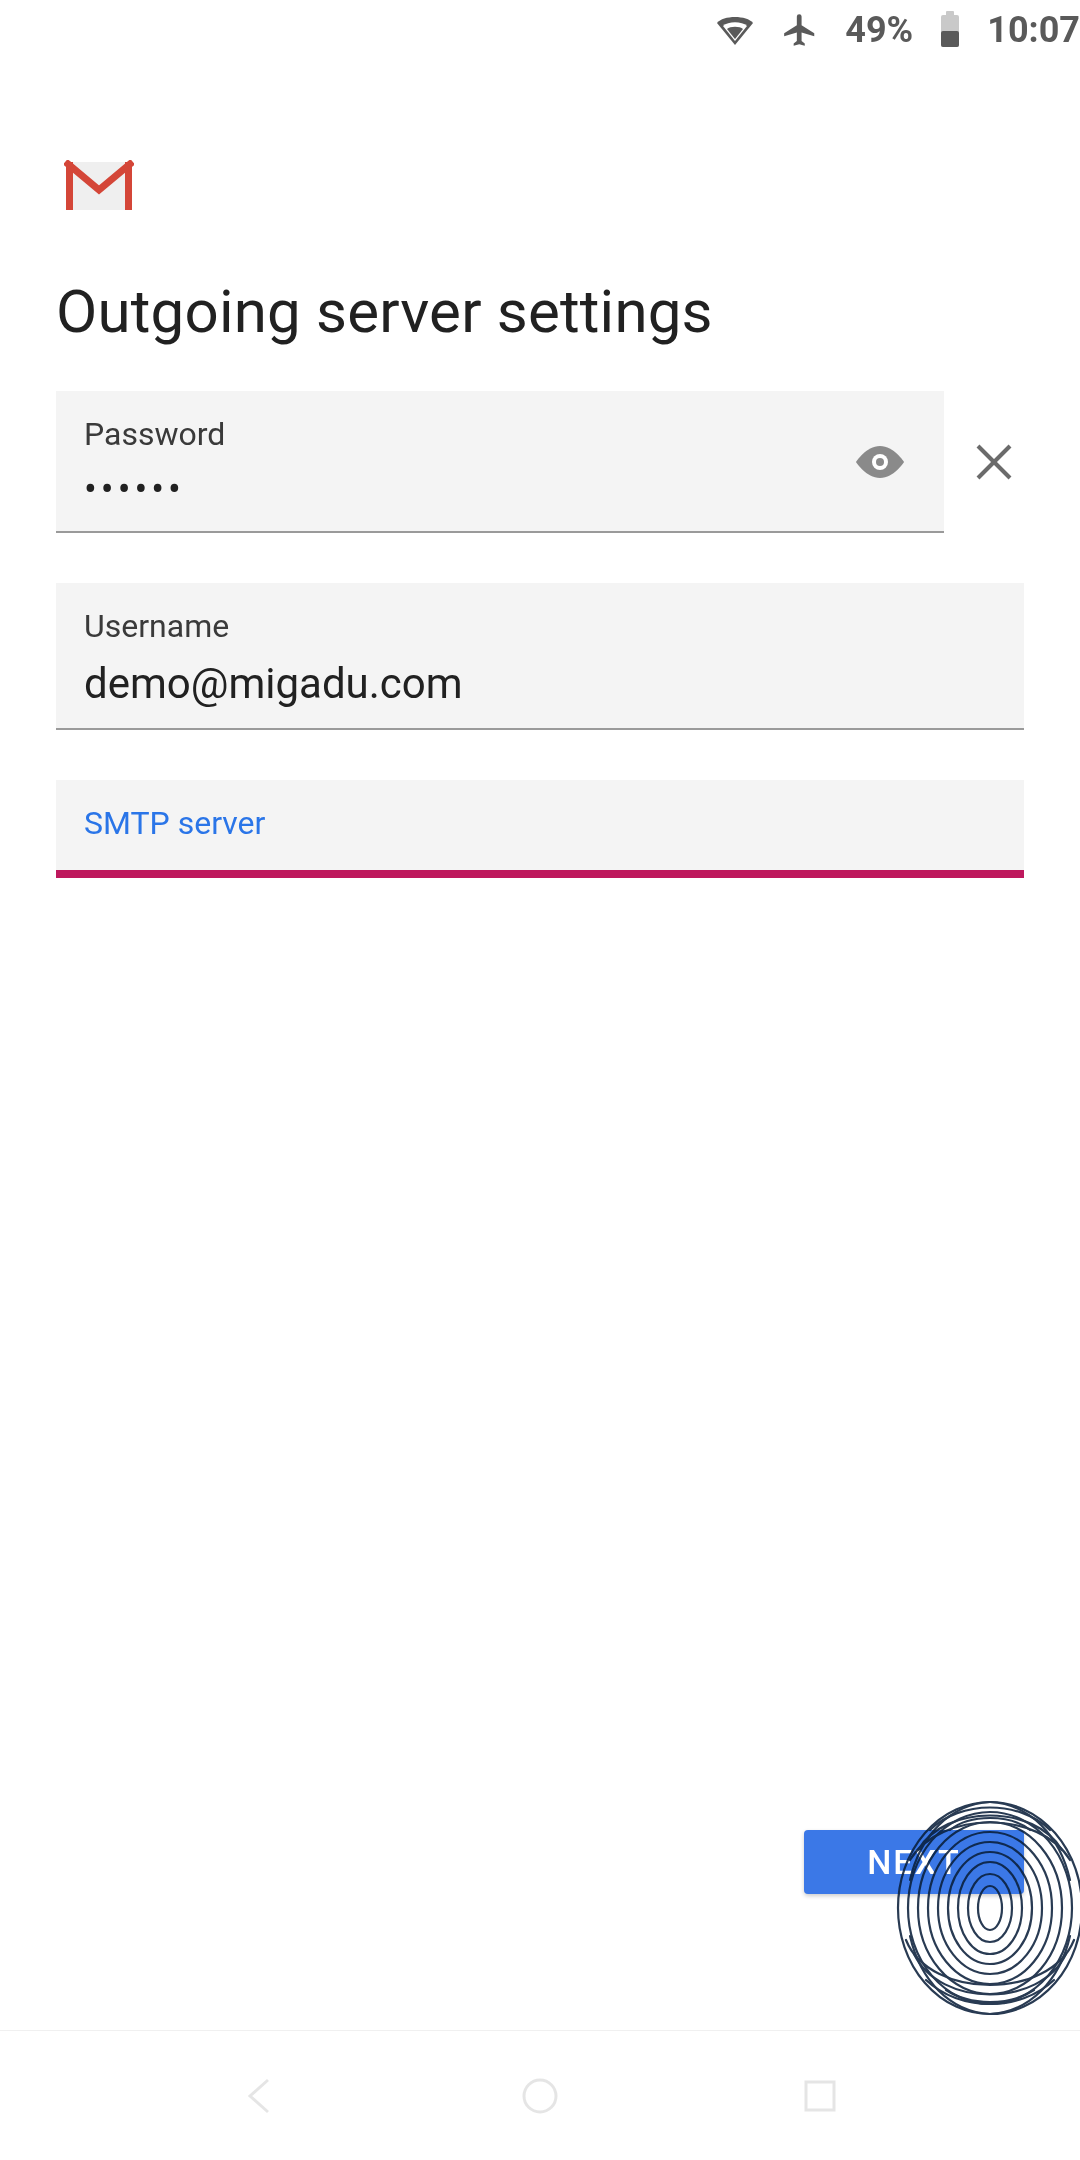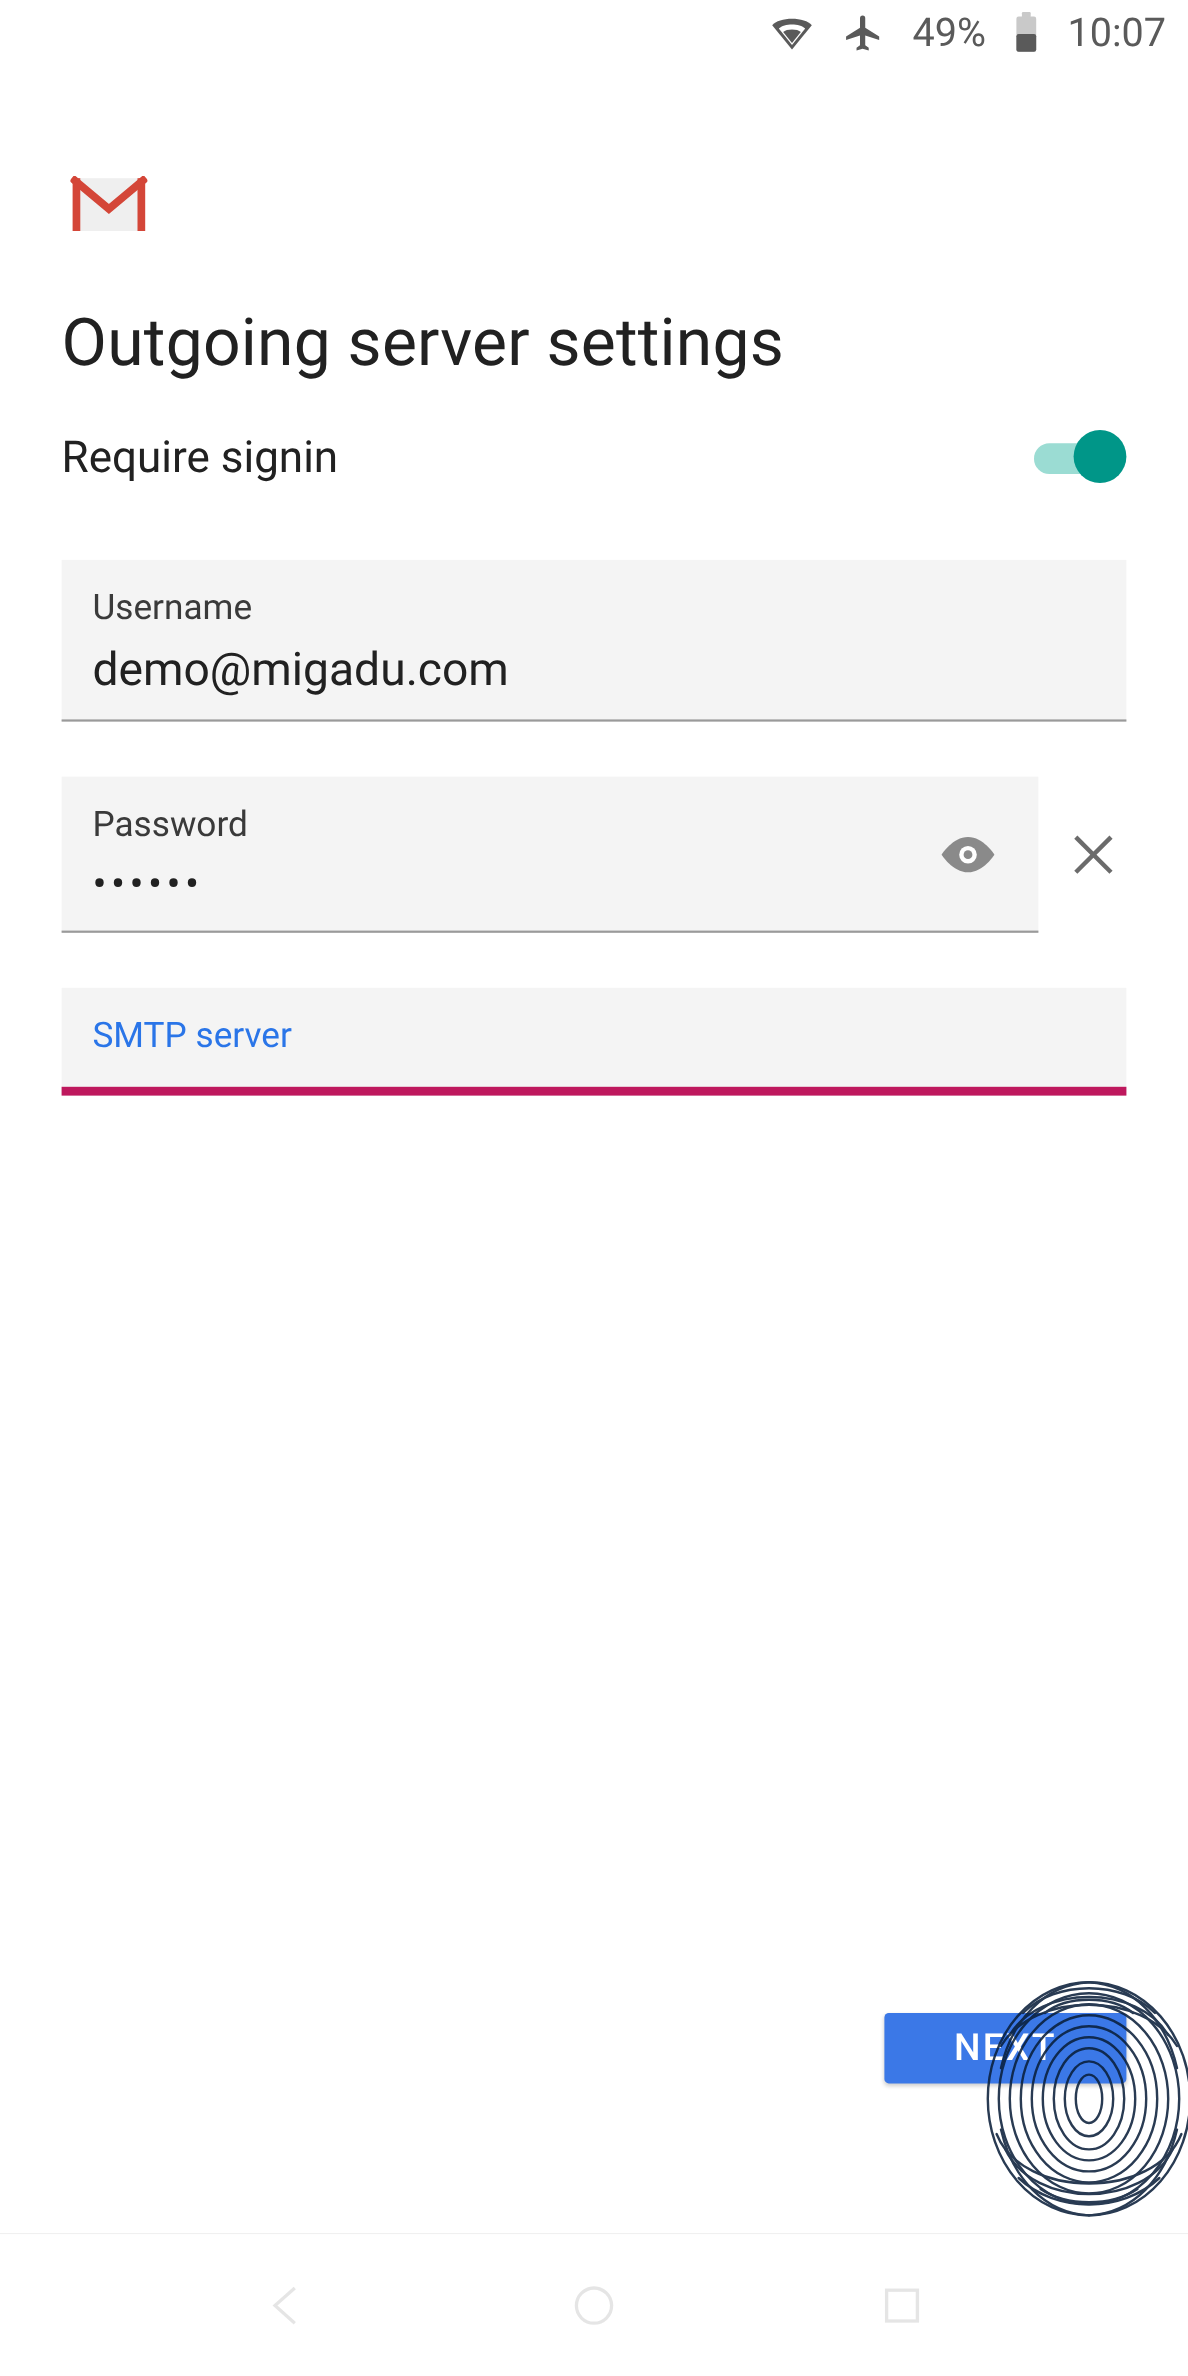--- a/index.html
+++ b/index.html
@@ -11,25 +11,24 @@
     overflow: hidden;
     position: relative;
   }
 
   
   .status-bar {
     height: 60px;
     display: flex;
     justify-content: flex-end;
     align-items: center;
-    padding-right: 20px;
     gap: 26px;
     color: #5a5a5a;
     font-size: 36px;
-    font-weight: 400;
+    font-weight: 700;
   }
   .status-bar .icon { display: inline-flex; align-items: center; }
   .status-bar svg { display: block; }
 
   
   .content {
     padding: 100px 56px 0 56px;
   }
   .gmail-icon {
     margin-left: 8px;
@@ -210,56 +209,49 @@
     <svg width="70" height="52" viewBox="0 0 70 52">
       <rect x="4" y="2" width="62" height="48" fill="#efefef"></rect>
       <polyline points="4,4 35,30 66,4" fill="none" stroke="#d44638" stroke-width="7" stroke-linecap="square"></polyline>
       <rect x="2" y="2" width="7" height="48" fill="#d44638"></rect>
       <rect x="61" y="2" width="7" height="48" fill="#d44638"></rect>
     </svg>
   </div>
 
   <h1 class="page-title">Outgoing server settings</h1>
 
-  <div class="toggle-row">
-    <div class="toggle-label">Require signin</div>
-    <div class="switch">
-      <div class="switch-track"></div>
-      <div class="switch-thumb"></div>
-    </div>
-  </div>
-
-  <div class="field-row">
-    <div class="field">
-      <div class="field-text">
-        <div class="field-label">Username</div>
-        <input class="field-value-input" type="text" value="demo@migadu.com" style="">
-      </div>
-    </div>
-  </div>
 
   <div class="field-row">
     <div class="field" style="flex:1">
       <div class="field-text">
         <div class="field-label">Password</div>
         <div class="field-value pw-dots">••••••</div>
       </div>
       <div class="eye-btn">
         <svg width="56" height="40" viewBox="0 0 56 40">
           <path d="M28 4 C 14 4 4 20 4 20 C 4 20 14 36 28 36 C 42 36 52 20 52 20 C 52 20 42 4 28 4 Z" fill="#8a8a8a"></path>
           <circle cx="28" cy="20" r="8" fill="#ffffff"></circle>
           <circle cx="28" cy="20" r="4" fill="#8a8a8a"></circle>
         </svg>
       </div>
     </div>
     <div class="clear-btn">
       <svg width="44" height="44" viewBox="0 0 44 44">
         <line x1="6" y1="6" x2="38" y2="38" stroke="#6b6b6b" stroke-width="4"></line>
         <line x1="38" y1="6" x2="6" y2="38" stroke="#6b6b6b" stroke-width="4"></line>
       </svg>
+    </div>
+  </div>
+
+  <div class="field-row">
+    <div class="field">
+      <div class="field-text">
+        <div class="field-label">Username</div>
+        <input class="field-value-input" type="text" value="demo@migadu.com" style="">
+      </div>
     </div>
   </div>
 
   <div class="field-row">
     <div class="field focused">
       <div class="field-text">
         <div class="field-label">SMTP server</div>
       </div>
     </div>
   </div>

